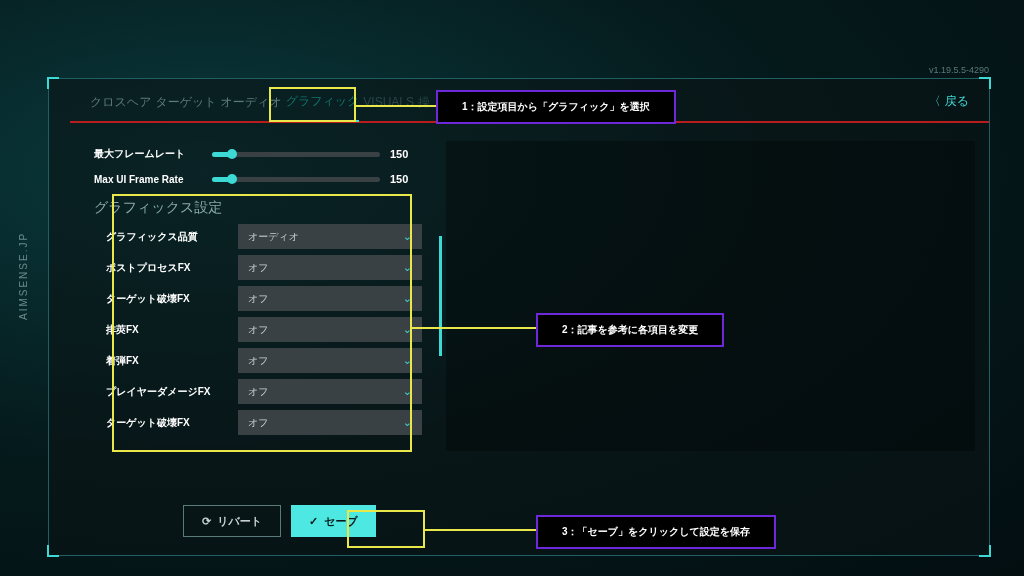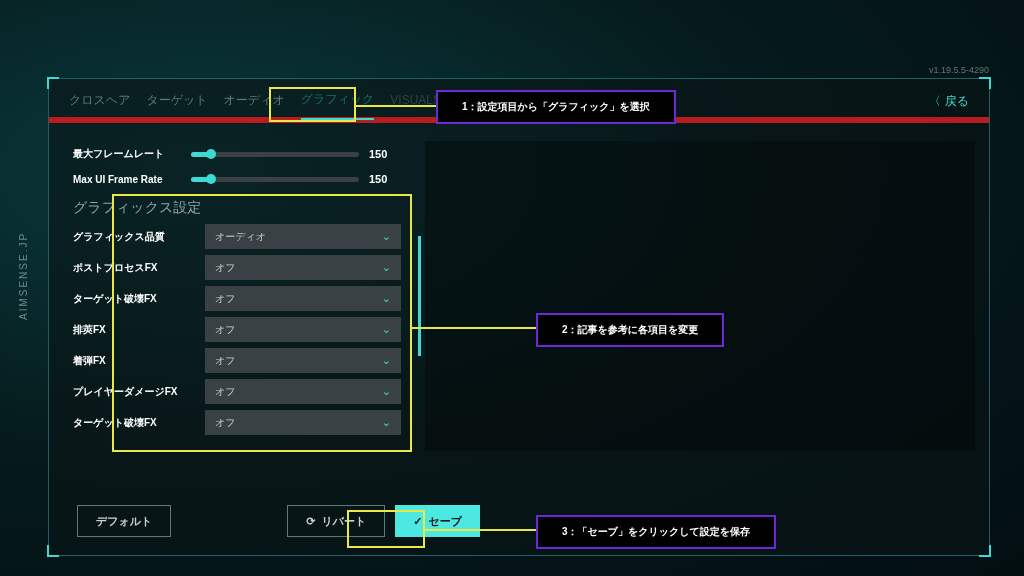--- a/index.html
+++ b/index.html
@@ -23,43 +23,44 @@
       color: #6a8a8c;
     }
     .window {
       position: absolute;
       left: 48px;
       top: 78px;
       width: 942px;
       height: 478px;
       border: 1px solid #1f5f63;
       background: rgba(10, 20, 22, 0.6);
+      padding-left: 21px;
     }
     .version {
       position: absolute;
       right: 0;
       top: -14px;
       font-size: 9px;
       color: #5a7a7c;
     }
     .corner-tl, .corner-tr, .corner-bl, .corner-br {
       position: absolute;
       width: 12px; height: 12px;
       border: 2px solid #3dd9d4;
     }
     .corner-tl { top: -2px; left: -2px; border-right: none; border-bottom: none; }
     .corner-tr { top: -2px; right: -2px; border-left: none; border-bottom: none; }
     .corner-bl { bottom: -2px; left: -2px; border-right: none; border-top: none; }
     .corner-br { bottom: -2px; right: -2px; border-left: none; border-top: none; }
     .tabs {
       display: flex;
       align-items: center;
-      gap: 16px;
+      gap: 4px;
       padding: 14px 20px 0 20px;
-      border-bottom: 6px solid #b91c1c;
+      border-bottom: 2px solid #b91c1c;
       position: relative;
       height: 44px;
       text-align: right;
     }
     .tab {
       font-size: 12px;
       color: #5a7a7c;
       padding-bottom: 10px;
       cursor: pointer;
     }
@@ -129,20 +130,21 @@
     .setting-row {
       display: flex;
       align-items: center;
       padding: 3px 10px;
       gap: 8px;
     }
     .setting-label {
       width: 124px;
       font-size: 10px;
       font-weight: bold;
+      margin-left: 12px;
     }
     .dropdown {
       flex: 1;
       background: #3a4144;
       height: 25px;
       display: flex;
       align-items: center;
       justify-content: space-between;
       padding: 0 10px;
       font-size: 10px;
@@ -315,21 +317,20 @@
           </div>
         </div>
     </div>
 
     <div class="right-panel">
       <div class="scrollbar"></div>
     </div>
   </div>
 
   <div class="footer">
-    <div class="btn btn-outline">デフォルト</div>
     <div style="width:96px"></div>
     <div class="btn btn-outline">
       <span>⟳</span>
       <span>リバート</span>
     </div>
     <div class="btn btn-primary">
       <span>✓</span>
       <span>セーブ</span>
     </div>
   </div>

